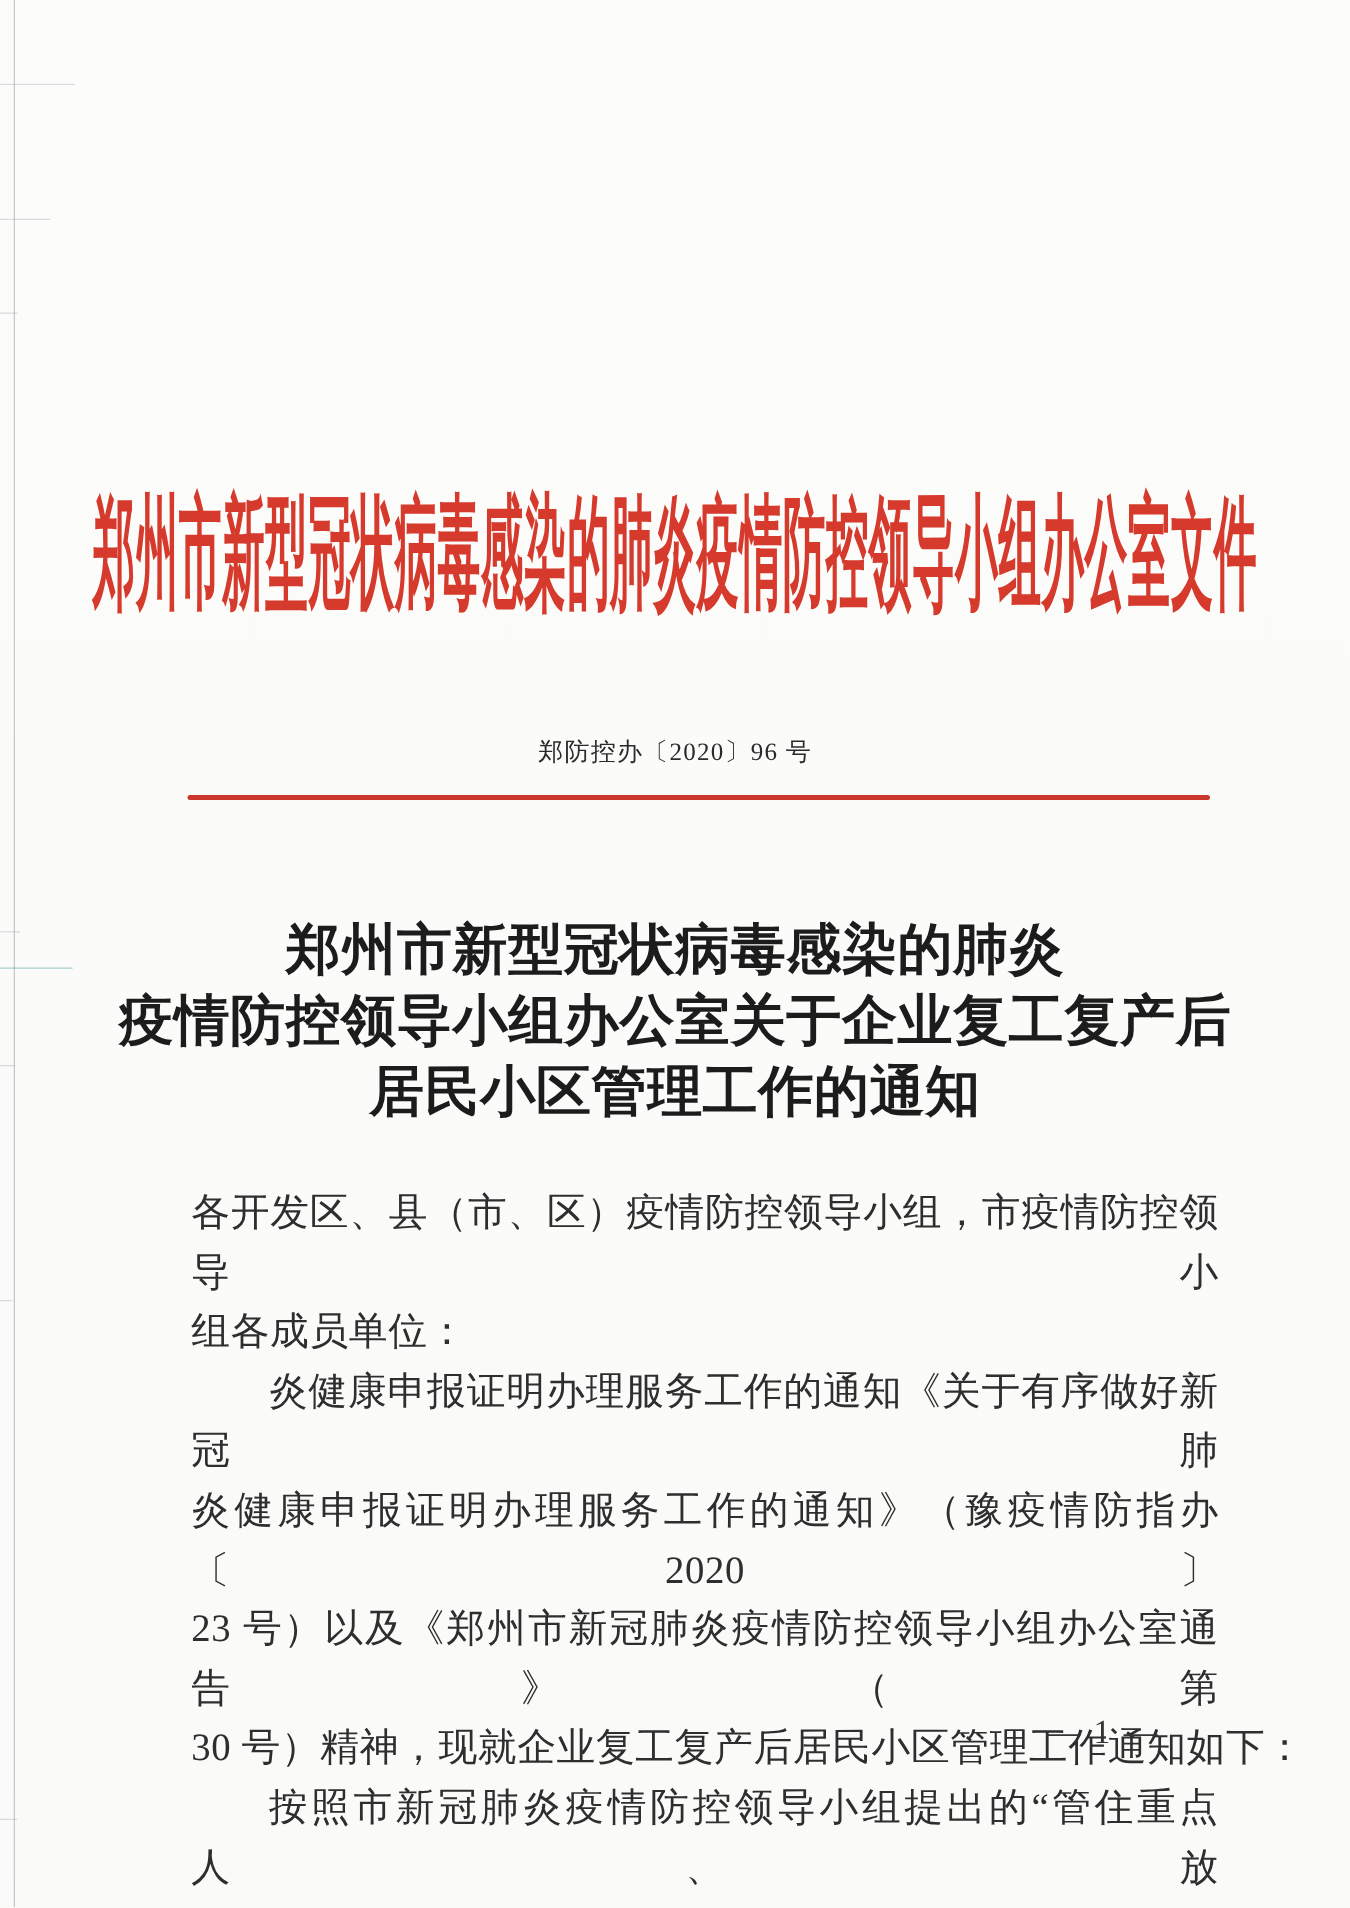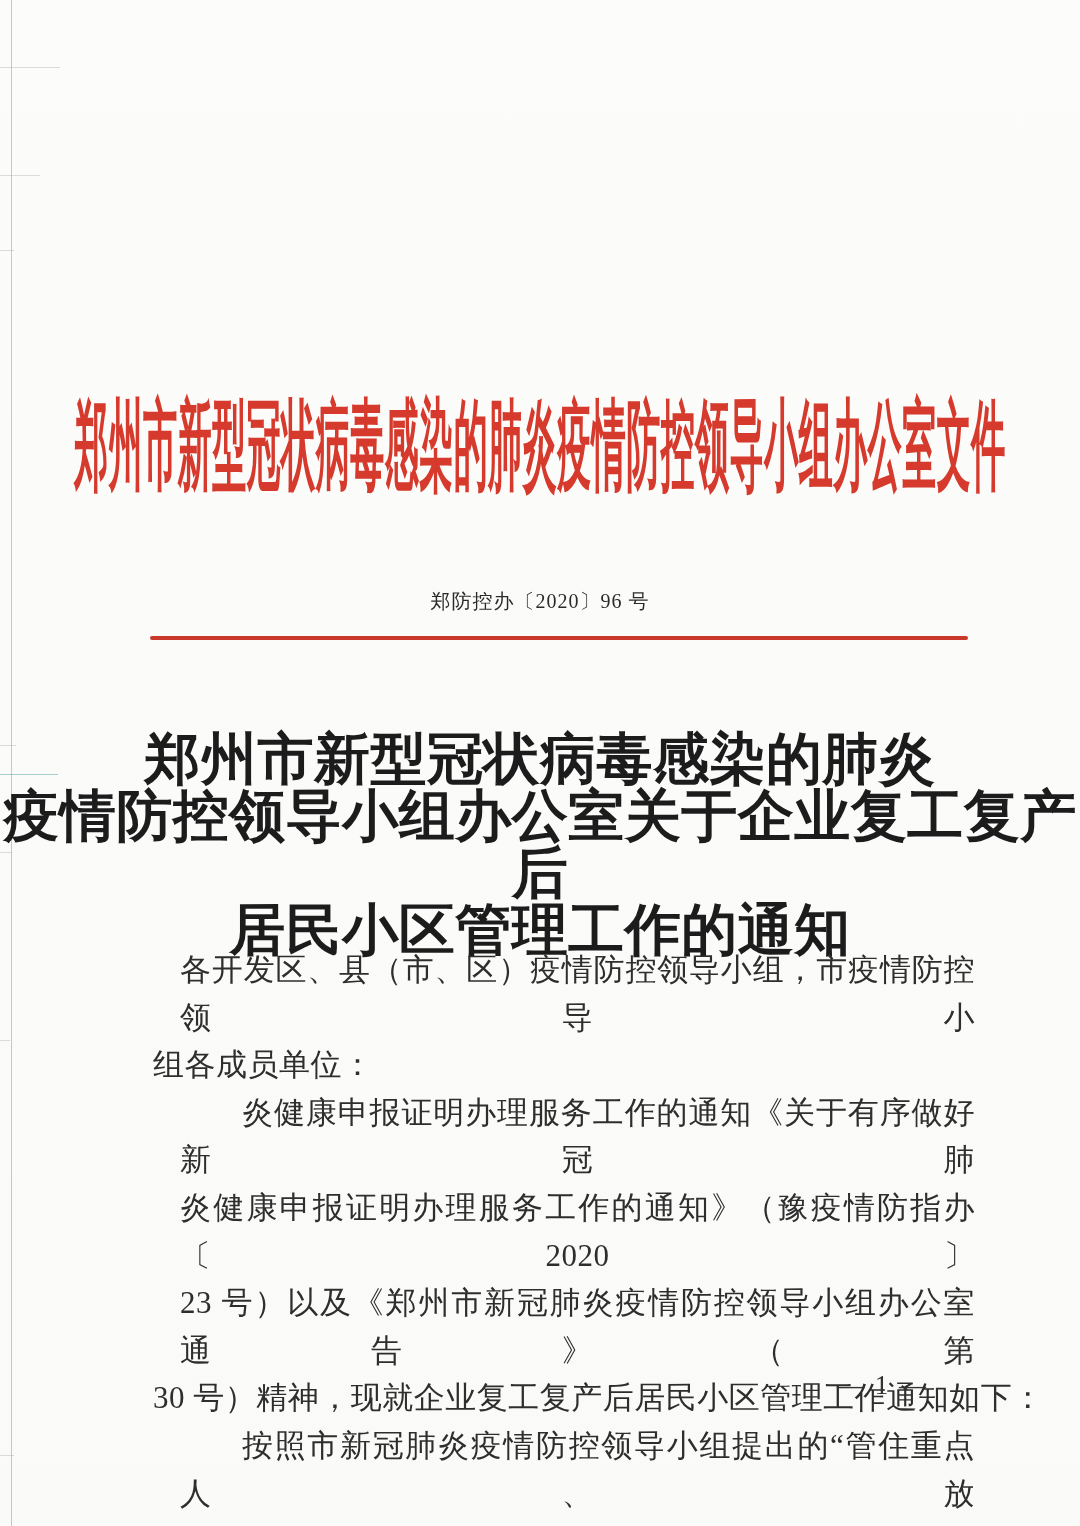--- a/index.html
+++ b/index.html
@@ -79,21 +79,21 @@
     border-radius: 2px;
   }
 
   
   .title-block {
     position: absolute;
     top: 731px;
     left: 0;
     width: 100%;
     text-align: center;
-    font-size: 56px;
+    font-size: 44px;
     font-weight: 700;
     line-height: 57px;
     letter-spacing: 0.5px;
     color: #1c1c1c;
   }
 
   
   .body-block {
     position: absolute;
     top: 946px;
@@ -102,21 +102,20 @@
     font-size: 31px;
     line-height: 47.6px;
     letter-spacing: 0.5px;
     color: #2e2e2e;
   }
   .line { white-space: nowrap; }
   .line.fill {
     white-space: normal;
     text-align: justify;
     text-align-last: justify;
-    margin-left: 27px;
   }
   .line.indent { text-indent: 62px; }
   .heading {
     font-weight: 700;
     color: #151515;
     text-indent: 62px;
     margin: 5px 0 6px 0;
   }
 
   

